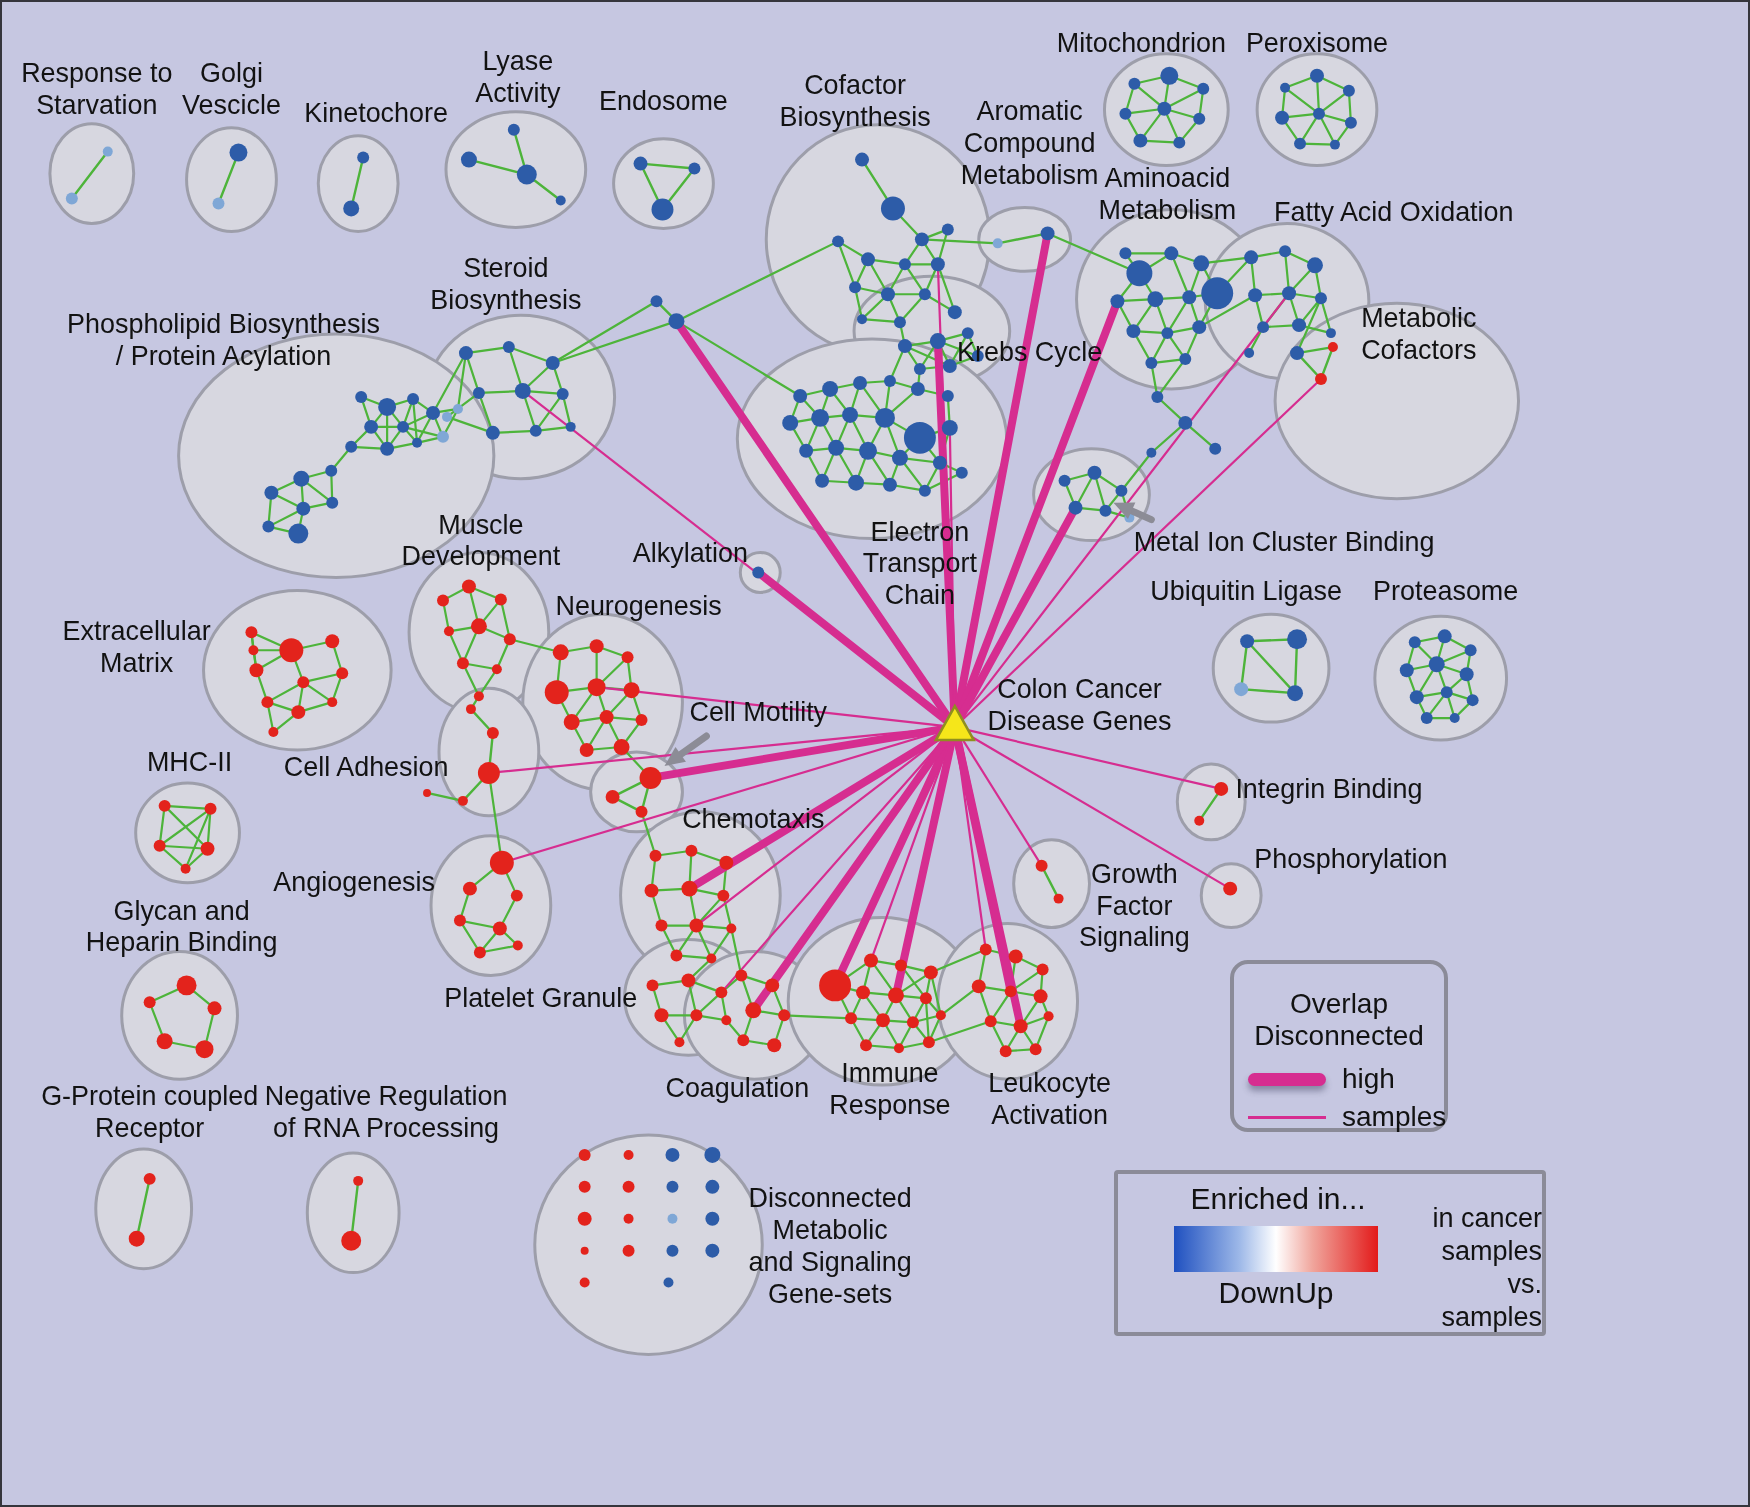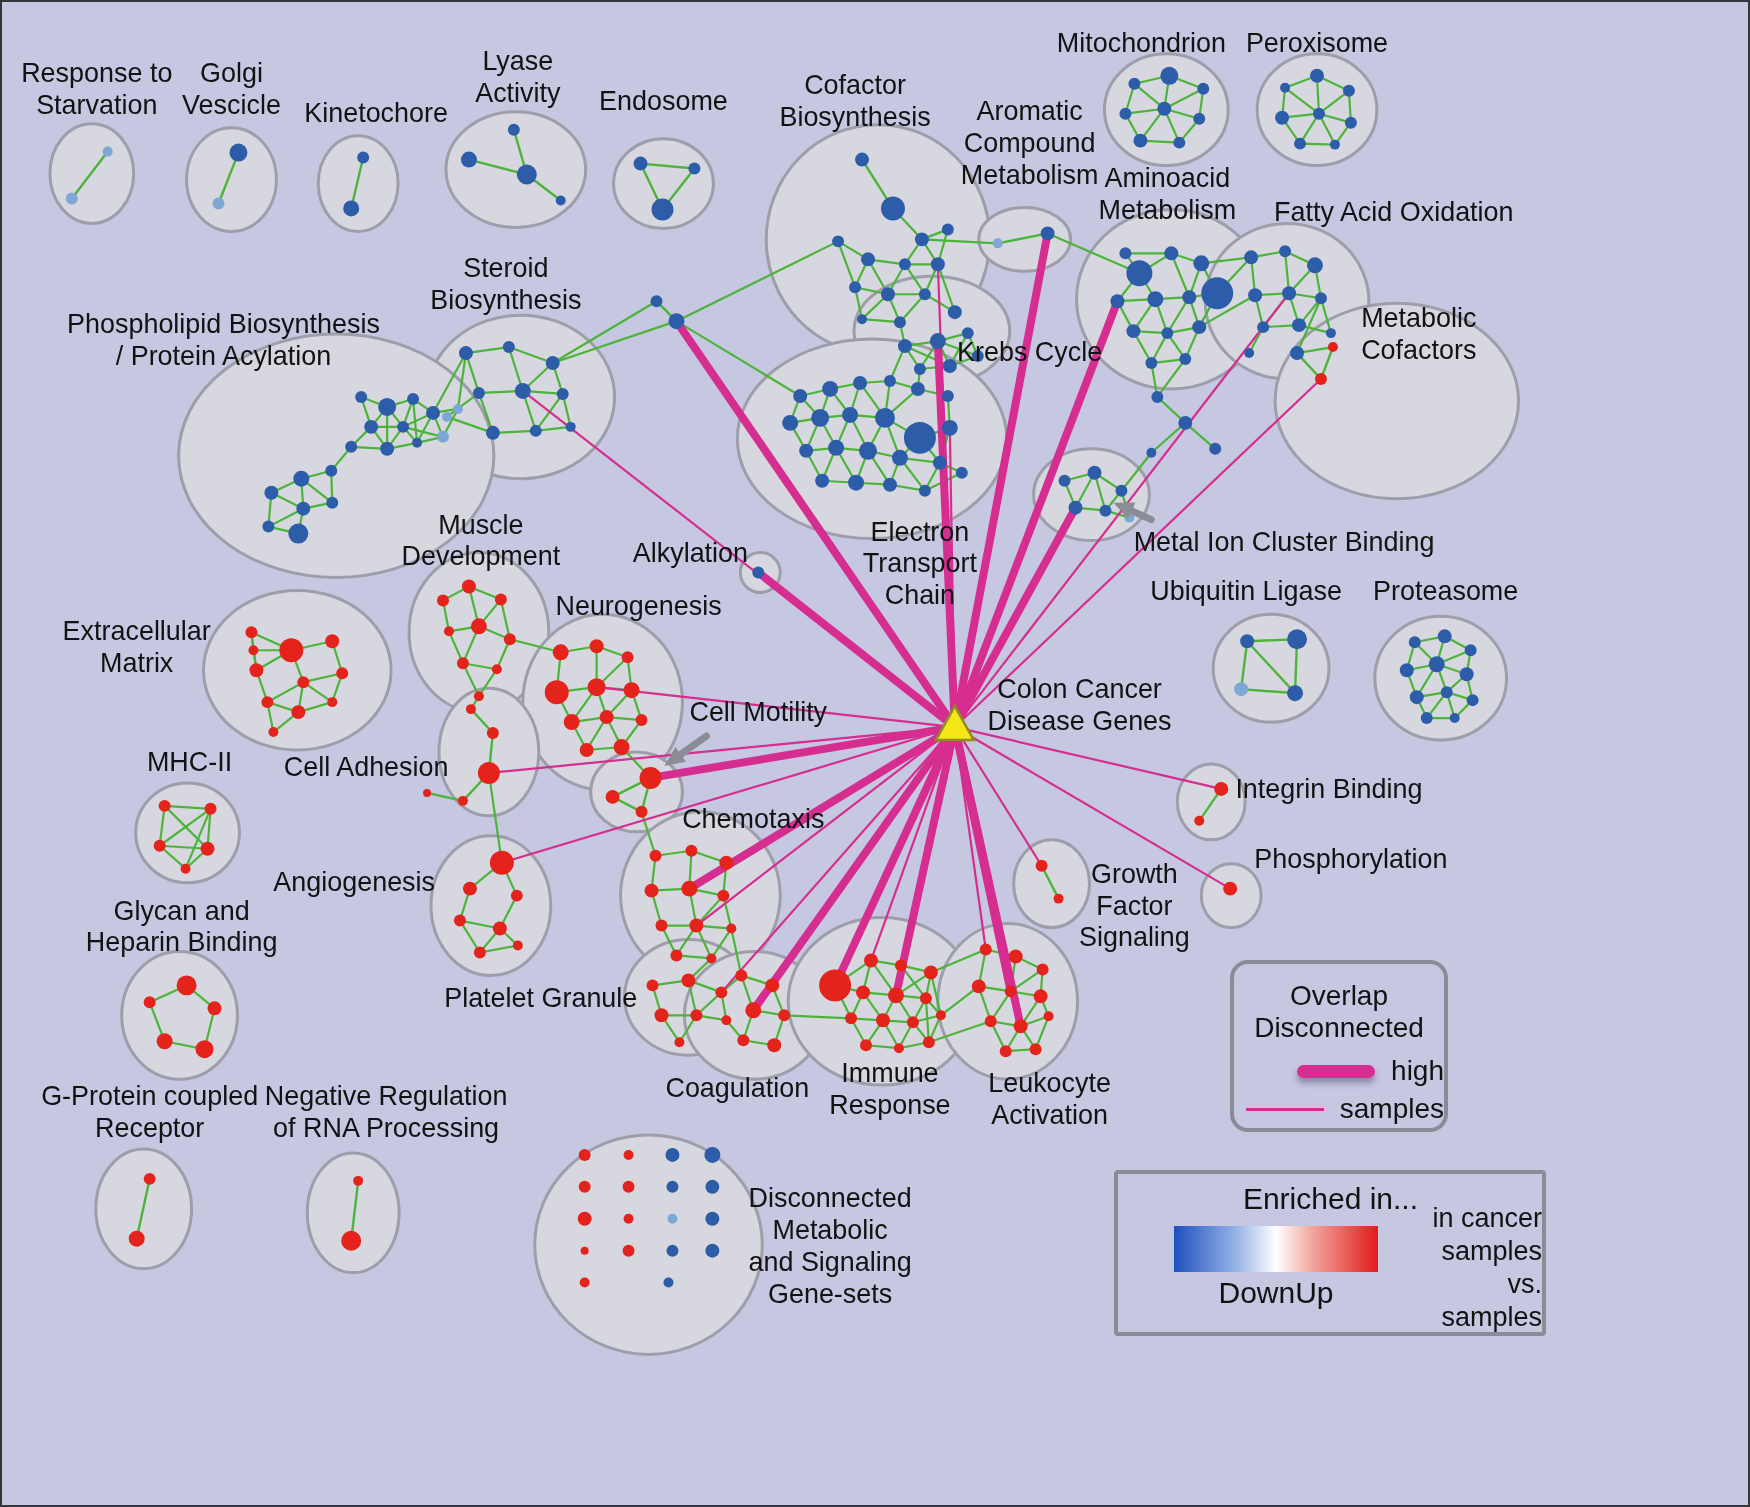--- a/index.html
+++ b/index.html
@@ -4,29 +4,29 @@
 <style>
   html,body { margin:0; padding:0; background:#ffffff; font-family:"Liberation Sans",sans-serif; }
   .frame { position:relative; width:1750px; height:1507px; box-sizing:border-box;
            border:2px solid #35353c; overflow:hidden; }
   #net { position:absolute; left:0; top:0; width:100%; height:100%; }
   #net text { font-family:"Liberation Sans",sans-serif; font-size:27px; fill:#121212; }
   .legend { position:absolute; box-sizing:border-box; color:#121212; }
   .legend-overlap { left:1228px; top:958px; width:218px; height:172px;
                     border:4px solid #8b8b98; border-radius:18px; }
   .lg-title { text-align:center; font-size:28px; line-height:32px; }
-  .lg-title.first { margin-top:16px; }
-  .sig-row { display:flex; align-items:center; gap:16px; margin:16px 0 0 14px; height:22px;justify-content:flex-end; }
+  .lg-title.first { margin-top:24px; }
+  .sig-row { display:flex; align-items:center; gap:16px; margin:16px 0 0 14px; height:22px; }
   .sig-line { flex:0 0 auto; }
   .sig-high { width:78px; height:13px; border-radius:7px; box-shadow:0 5px 6px rgba(60,60,90,0.45); }
   .sig-moderate { width:78px; height:3px; }
   .sig-label { font-size:28px; }
   .legend-enriched { left:1112px; top:1168px; width:432px; height:166px;
                      border:4px solid #8b8b98; border-radius:4px; }
-  .en-title { position:absolute; left:20px; top:8px; width:280px; text-align:right; font-size:30px; }
+  .en-title { position:absolute; left:20px; top:8px; width:280px; text-align:center; font-size:30px; }
   .grad-bar { position:absolute; left:56px; top:52px; width:204px; height:46px; }
   .grad-labels { position:absolute; left:52px; top:102px; width:212px;
                  display:flex; justify-content:center; font-size:30px; }
   .en-note { position:absolute; left:298px; top:28px; width:126px; text-align:right;
              font-size:27px; line-height:33px; }
 </style>
 </head>
 <body>
 
 <div class="frame" style="background: rgb(198, 199, 225);">

